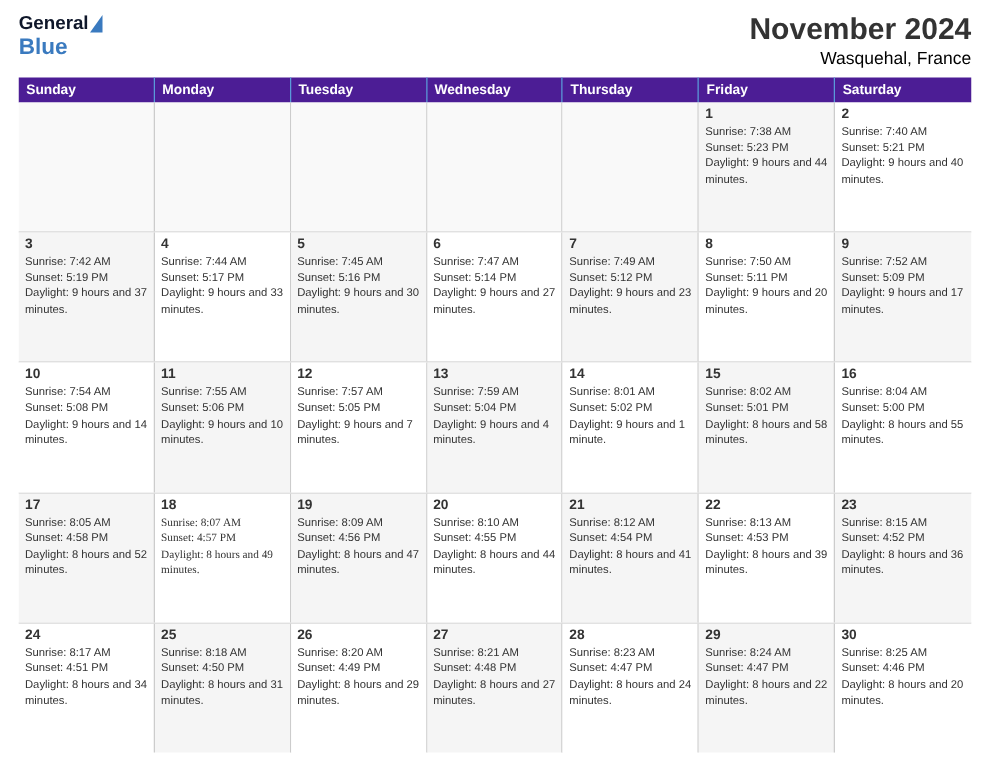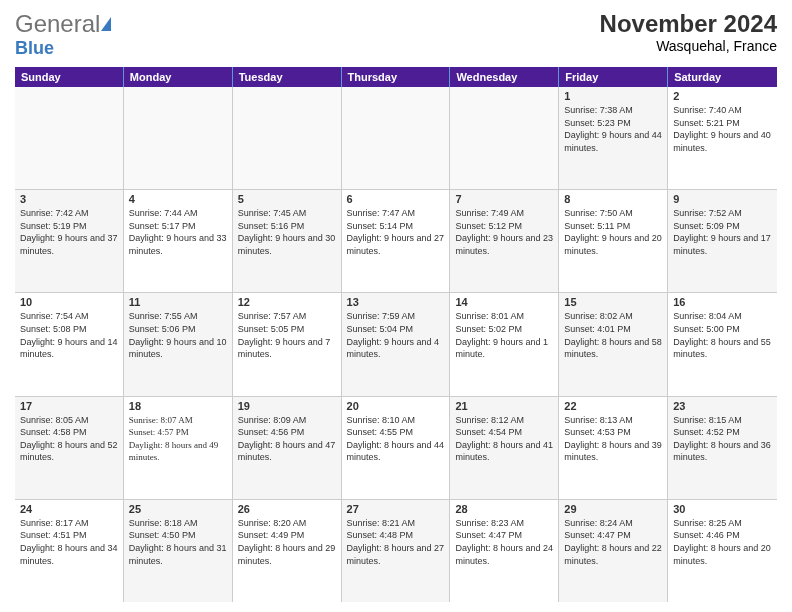--- a/index.html
+++ b/index.html
@@ -106,40 +106,40 @@
       margin-left: 1px;
     }
   </style>
 </head>
 <body>
 
 <div class="page">
   <div class="header">
     <div class="logo">
       <div class="logo-line">
-        <span style="font-size:24px;font-weight:normal;color:#737373;">General</span>
+        <span style="font-size:15px;font-weight:bold;color:#0f172a;">General</span>
         <div class="logo-arrow"></div>
       </div>
       <div>
         <span style="font-size:18px;font-weight:bold;color:#3a7abf;">Blue</span>
       </div>
     </div>
     <div class="title-section">
       <div class="main-title">November 2024</div>
       <div class="subtitle">Wasquehal, France</div>
     </div>
   </div>
 
   <div class="calendar">
     <div class="cal-header">
       <div class="cal-header-cell">Sunday</div>
       <div class="cal-header-cell">Monday</div>
       <div class="cal-header-cell">Tuesday</div>
+      <div class="cal-header-cell">Wednesday</div>
       <div class="cal-header-cell">Thursday</div>
-      <div class="cal-header-cell">Wednesday</div>
       <div class="cal-header-cell">Friday</div>
       <div class="cal-header-cell">Saturday</div>
     </div>
     <div class="cal-body" id="cal-body">
     <div class="cal-row">
           <div class="cal-cell empty"></div>
           <div class="cal-cell empty"></div>
           <div class="cal-cell empty"></div>
           <div class="cal-cell empty"></div>
           <div class="cal-cell empty"></div>
@@ -227,21 +227,21 @@
           </div>
           <div class="cal-cell">
             <span class="day-num">14</span>
             <div class="cal-cell-text" style="white-space: pre-line;">Sunrise: 8:01 AM
 Sunset: 5:02 PM
 Daylight: 9 hours and 1 minute.</div>
           </div>
           <div class="cal-cell shaded">
             <span class="day-num">15</span>
             <div class="cal-cell-text" style="white-space: pre-line;">Sunrise: 8:02 AM
-Sunset: 4:01 PM
+Sunset: 5:01 PM
 Daylight: 8 hours and 58 minutes.</div>
           </div>
           <div class="cal-cell">
             <span class="day-num">16</span>
             <div class="cal-cell-text" style="white-space: pre-line;">Sunrise: 8:04 AM
 Sunset: 5:00 PM
 Daylight: 8 hours and 55 minutes.</div>
           </div>
         </div>
         <div class="cal-row">

